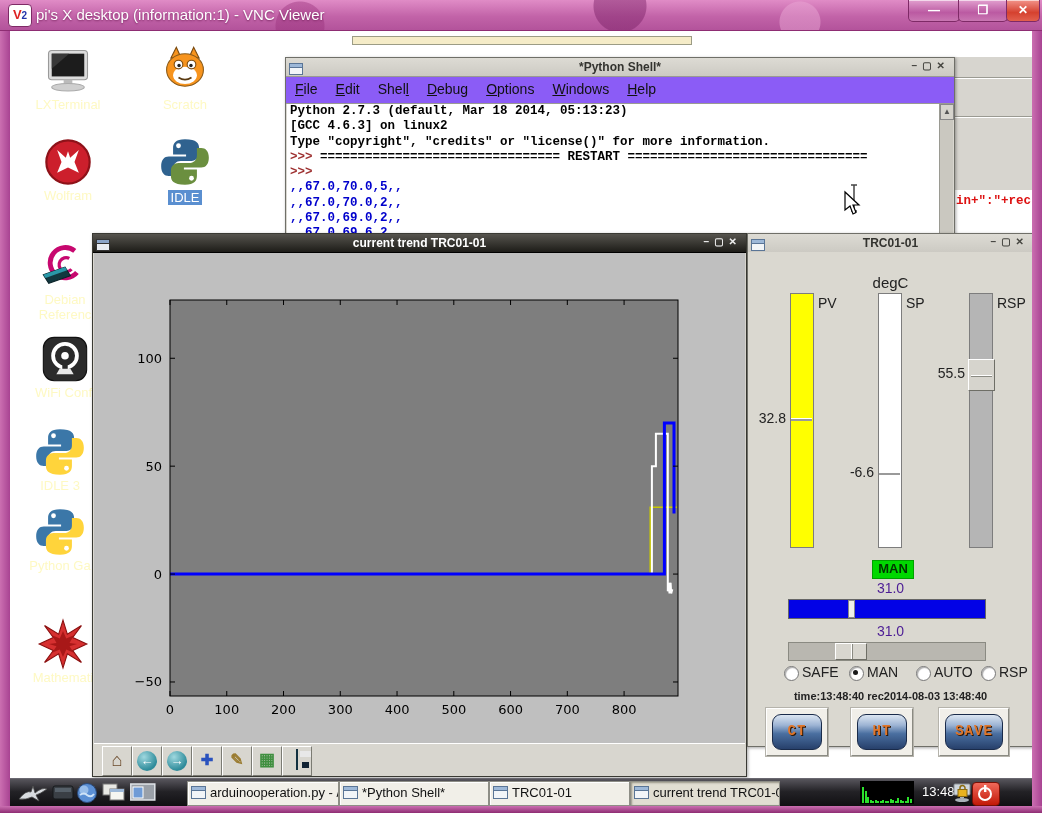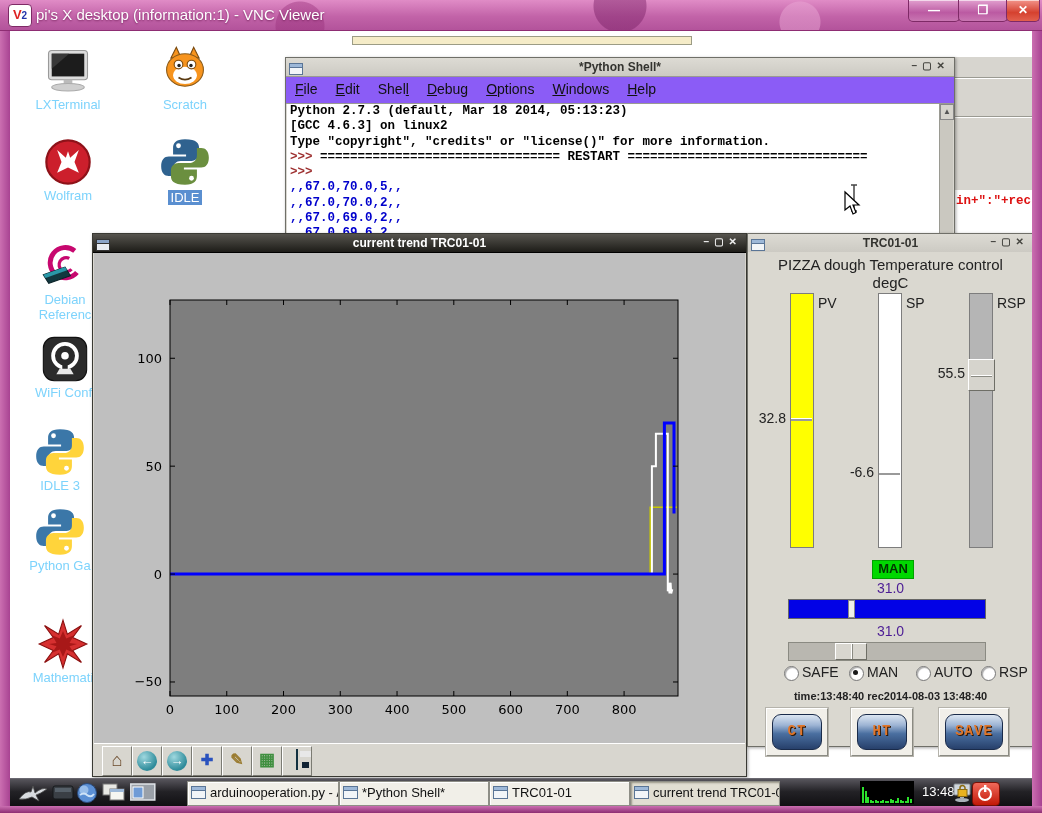--- a/index.html
+++ b/index.html
@@ -22,21 +22,21 @@
     color:#fff;text-align:center;font-size:12px;line-height:20px;font-weight:bold;
     background:linear-gradient(180deg,#e2a0cf,#bb5aa2 60%,#c976b2);box-shadow:inset 0 1px 0 rgba(255,255,255,.6);}
   #vnc-close{background:linear-gradient(180deg,#f2948a,#d5412f 60%,#e2604e);}
   .vborder{background:linear-gradient(90deg,#cb6fb1,#a84392);}
   #vnc-bottom{background:linear-gradient(180deg,#cb6fb1,#8e2d73);}
   
   #desktop-bg{left:10px;top:30px;width:1022px;height:776px;background:#ffffff;}
   .dicon{width:96px;text-align:center;}
   .dicon-img{width:52px;height:52px;margin:0 auto;}
   .dicon-img svg{width:52px;height:52px;}
-  .dicon-label{font-size:13px;color:#7dd3fc;line-height:15px;}
+  .dicon-label{font-size:13px;color:#fef9c3;line-height:15px;}
   .dicon-label.sel{display:inline-block;background:#5a8fd0;color:#fff;padding:0 3px;}
   
   .tkwin{background:#d9d7d0;border:1px solid #6f6f68;box-shadow:1px 1px 3px rgba(0,0,0,.35);}
   .tkbar{position:absolute;left:0;top:0;right:0;height:18px;background:linear-gradient(180deg,#dddbd4,#cccac3);
     border-bottom:1px solid #9a9a92;}
   .tkbar.dark{background:linear-gradient(180deg,#56544e,#1d1c18);border-bottom:1px solid #000;}
   .tktitle{position:absolute;left:0;right:0;top:2px;text-align:center;font-size:12px;font-weight:bold;color:#33332f;}
   .tkbar.dark .tktitle{color:#fff;}
   .tkctrls{position:absolute;right:4px;top:2px;font-size:10px;color:#44443f;letter-spacing:5px;font-weight:bold;}
   .tkbar.dark .tkctrls{color:#eee;}
@@ -322,21 +322,20 @@
     <span class="tkicon">
       <svg width="14" height="12">
           <rect x="0.5" y="0.5" width="13" height="11" fill="#f2f5f8" stroke="#5a7596"></rect>
           <rect x="0.5" y="0.5" width="13" height="4" fill="#9db8d8" stroke="#5a7596"></rect>
         </svg>
     </span>
     <span class="tktitle">TRC01-01</span>
     <span class="tkctrls"><span>–</span><span>▢</span><span>✕</span></span>
   </div>
   <div id="panel-body">
-    <div class="phead" style="top:4px">PIZZA dough Temperature control</div>
     <div class="phead" style="top:22px">degC</div>
     <div id="sliders-layer">
         <div class="vslider" style="left: 42px; top: 41px; height: 253px; background: rgb(255, 255, 0);"></div>
         <div class="vmark" style="left: 43px; top: 166.09px; width: 21px;"></div>
         <div class="vlabel" style="left: 70px; top: 43px;">PV</div>
         <div class="vvalue" style="left: -8px; top: 158.09px;">32.8</div>
         <div class="vslider" style="left: 130px; top: 41px; height: 253px; background: rgb(255, 255, 255);"></div>
         <div class="vmark" style="left: 131px; top: 219.972px; width: 21px;"></div>
         <div class="vlabel" style="left: 158px; top: 43px;">SP</div>
         <div class="vvalue" style="left: 80px; top: 211.972px;">-6.6</div>

